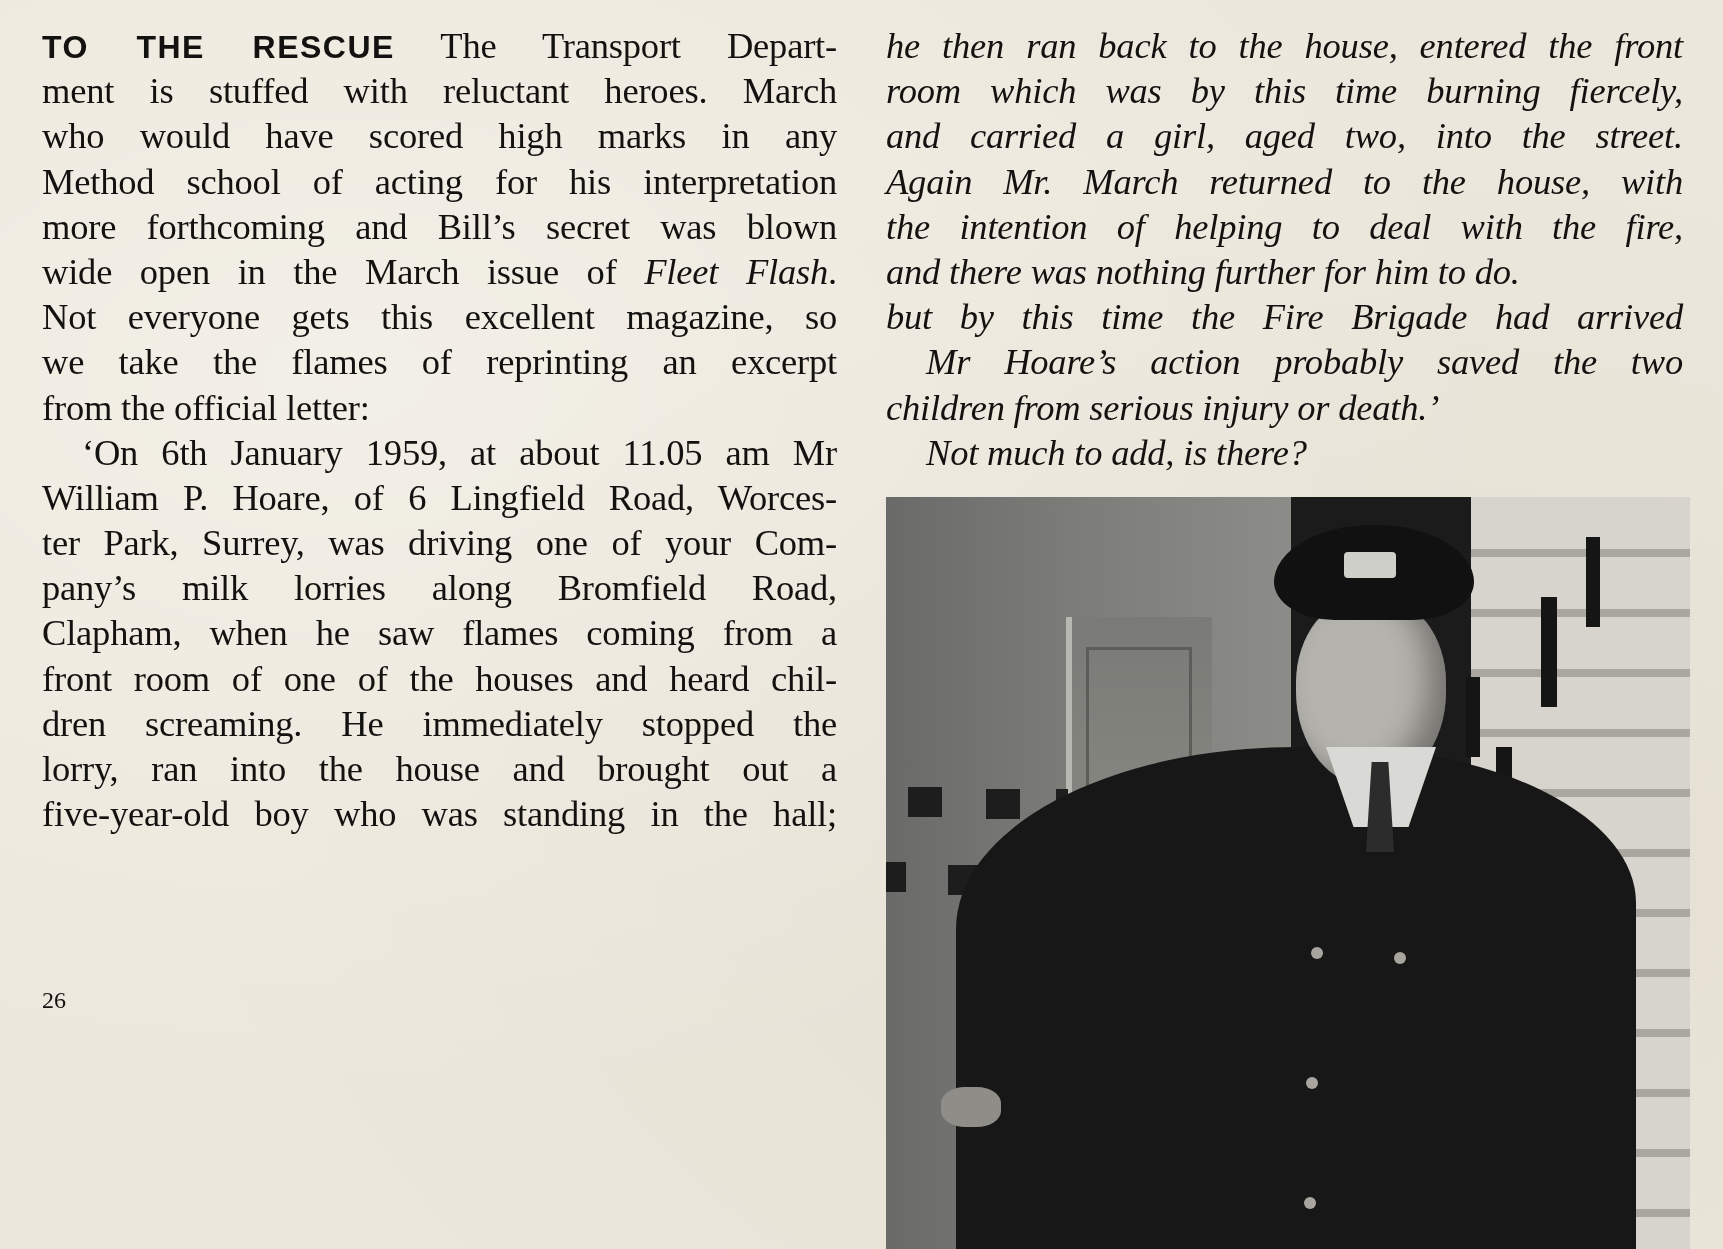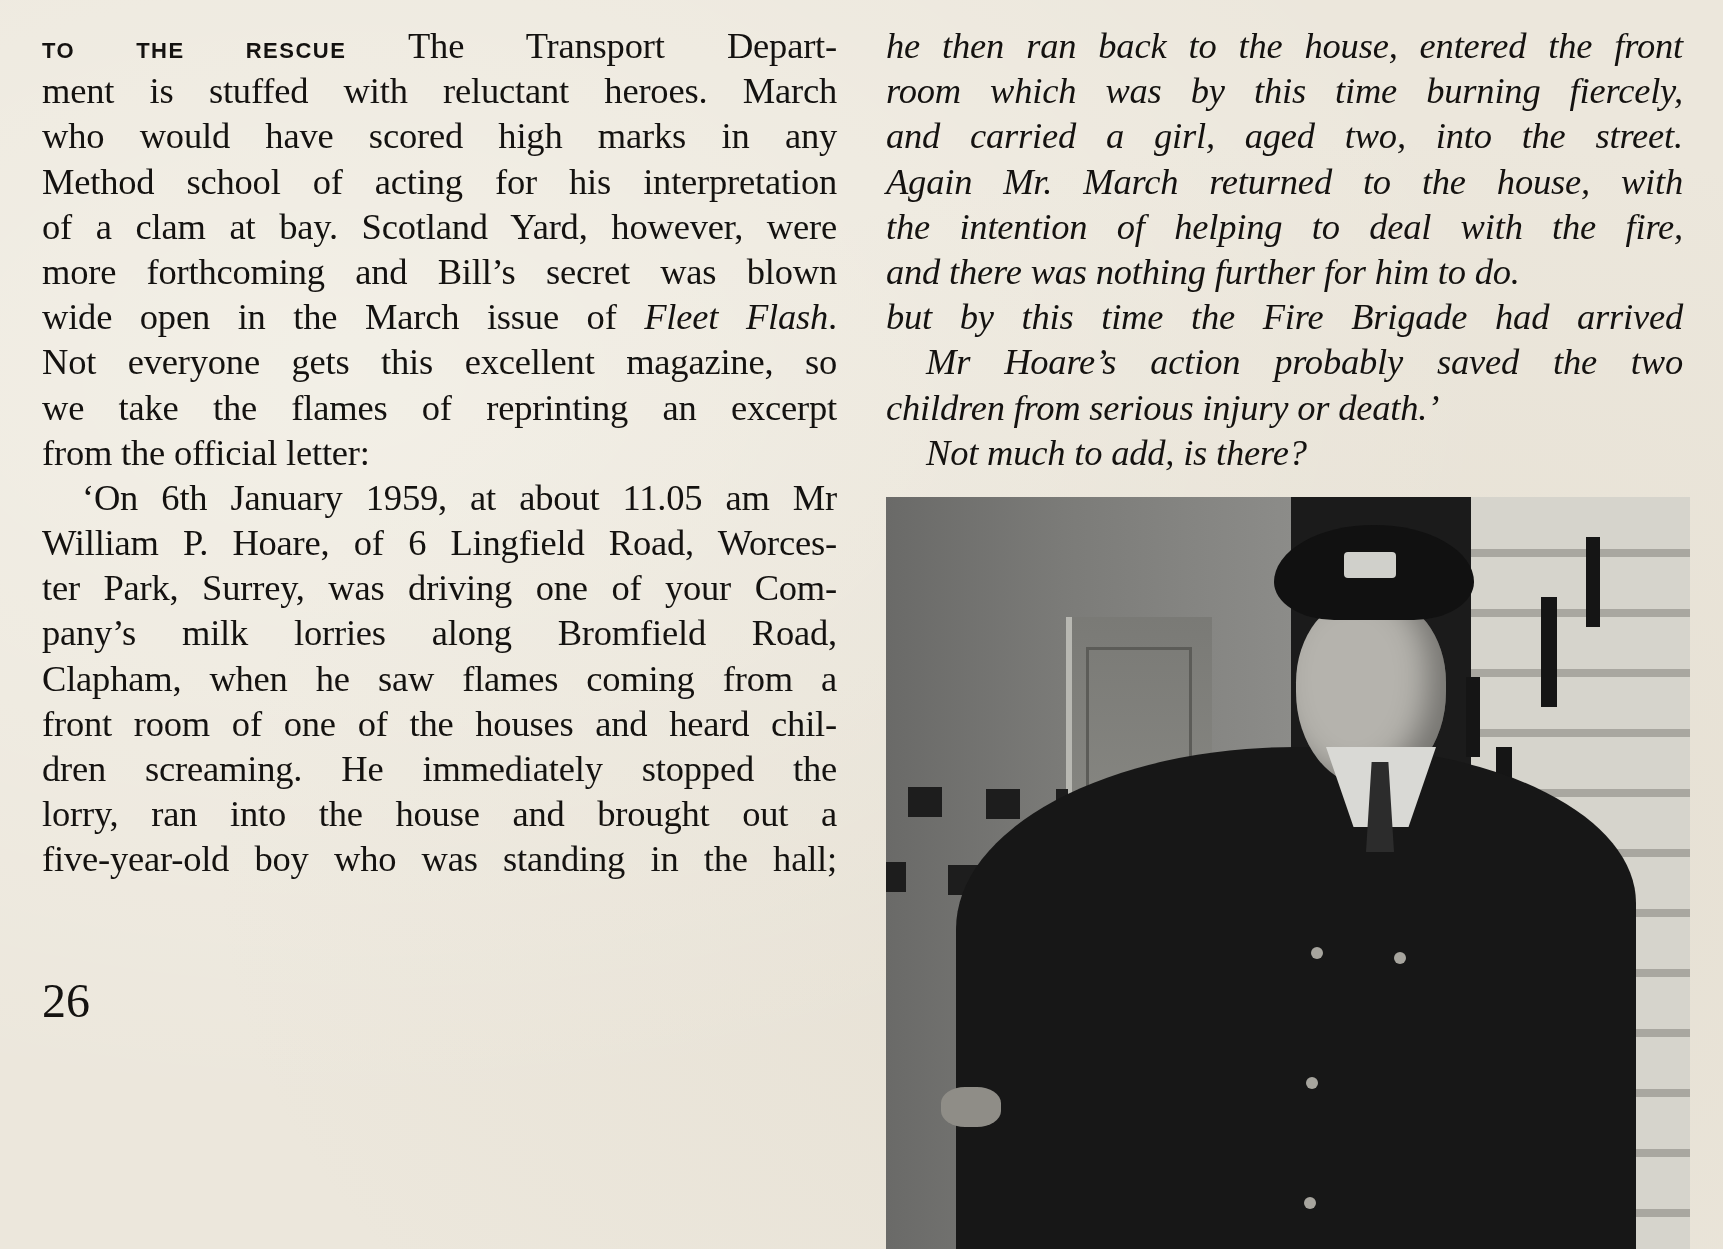--- a/index.html
+++ b/index.html
@@ -18,26 +18,26 @@
     text-align: justify; text-align-last: justify;
     letter-spacing: -0.2px;
   }
   .col-left { left: 42px; width: 795px; }
   .col-right { left: 886px; width: 797px; font-style: italic; }
   .line { display: block; white-space: nowrap; text-align: justify; text-align-last: justify; height: 45.2px; }
   .line.last { text-align-last: left; }
   .indent { padding-left: 40px; }
   .headline {
     font-family: "Liberation Sans", "DejaVu Sans", sans-serif;
-    font-weight: bold; font-size: 22px; letter-spacing: 1.5px;
+    font-weight: bold; font-size: 32px; letter-spacing: 1.5px;
   }
   em { }
   .page-num {
     position: absolute; left: 42px; top: 978px;
-    font-size: 48px; line-height: 45px;
+    font-size: 24px; line-height: 45px;
   }
   .photo {
     position: absolute; left: 886px; top: 497px; width: 804px; height: 760px;
     background: #5e5e5c; overflow: hidden;
     box-shadow: inset 0 0 0 1px #222;
   }
   .photo .wall { position:absolute; left:0; top:0; width:420px; height:760px;
     background: linear-gradient(90deg, #6a6a68 0%, #7c7c79 45%, #8d8d8a 100%); }
   .photo .door { position:absolute; left:180px; top:120px; width:140px; height:540px;
     border-left: 6px solid #b8b8b2; background: linear-gradient(180deg,#7a7a76,#9a9a94); }
@@ -64,21 +64,20 @@
   .photo .hand { position:absolute; left:55px; top:590px; width:60px; height:40px; background:#8f8d87; border-radius: 40%; }
 </style>
 </head>
 <body>
 
 <div class="col col-left">
   <span class="line"><span class="headline">TO THE RESCUE</span><span> The Transport Depart-</span></span>
   <span class="line">ment is stuffed with reluctant heroes. March</span>
   <span class="line">who would have scored high marks in any</span>
   <span class="line">Method school of acting for his interpretation</span>
-  <span class="line">of a clam at bay. Scotland Yard, however, were</span>
   <span class="line">more forthcoming and Bill’s secret was blown</span>
   <span class="line"><span>wide open in the March issue of </span><em>Fleet Flash</em><span>.</span></span>
   <span class="line">Not everyone gets this excellent magazine, so</span>
   <span class="line">we take the flames of reprinting an excerpt</span>
   <span class="line last">from the official letter:</span>
   <span class="line indent">‘On 6th January 1959, at about 11.05 am Mr</span>
   <span class="line">William P. Hoare, of 6 Lingfield Road, Worces-</span>
   <span class="line">ter Park, Surrey, was driving one of your Com-</span>
   <span class="line">pany’s milk lorries along Bromfield Road,</span>
   <span class="line">Clapham, when he saw flames coming from a</span>

